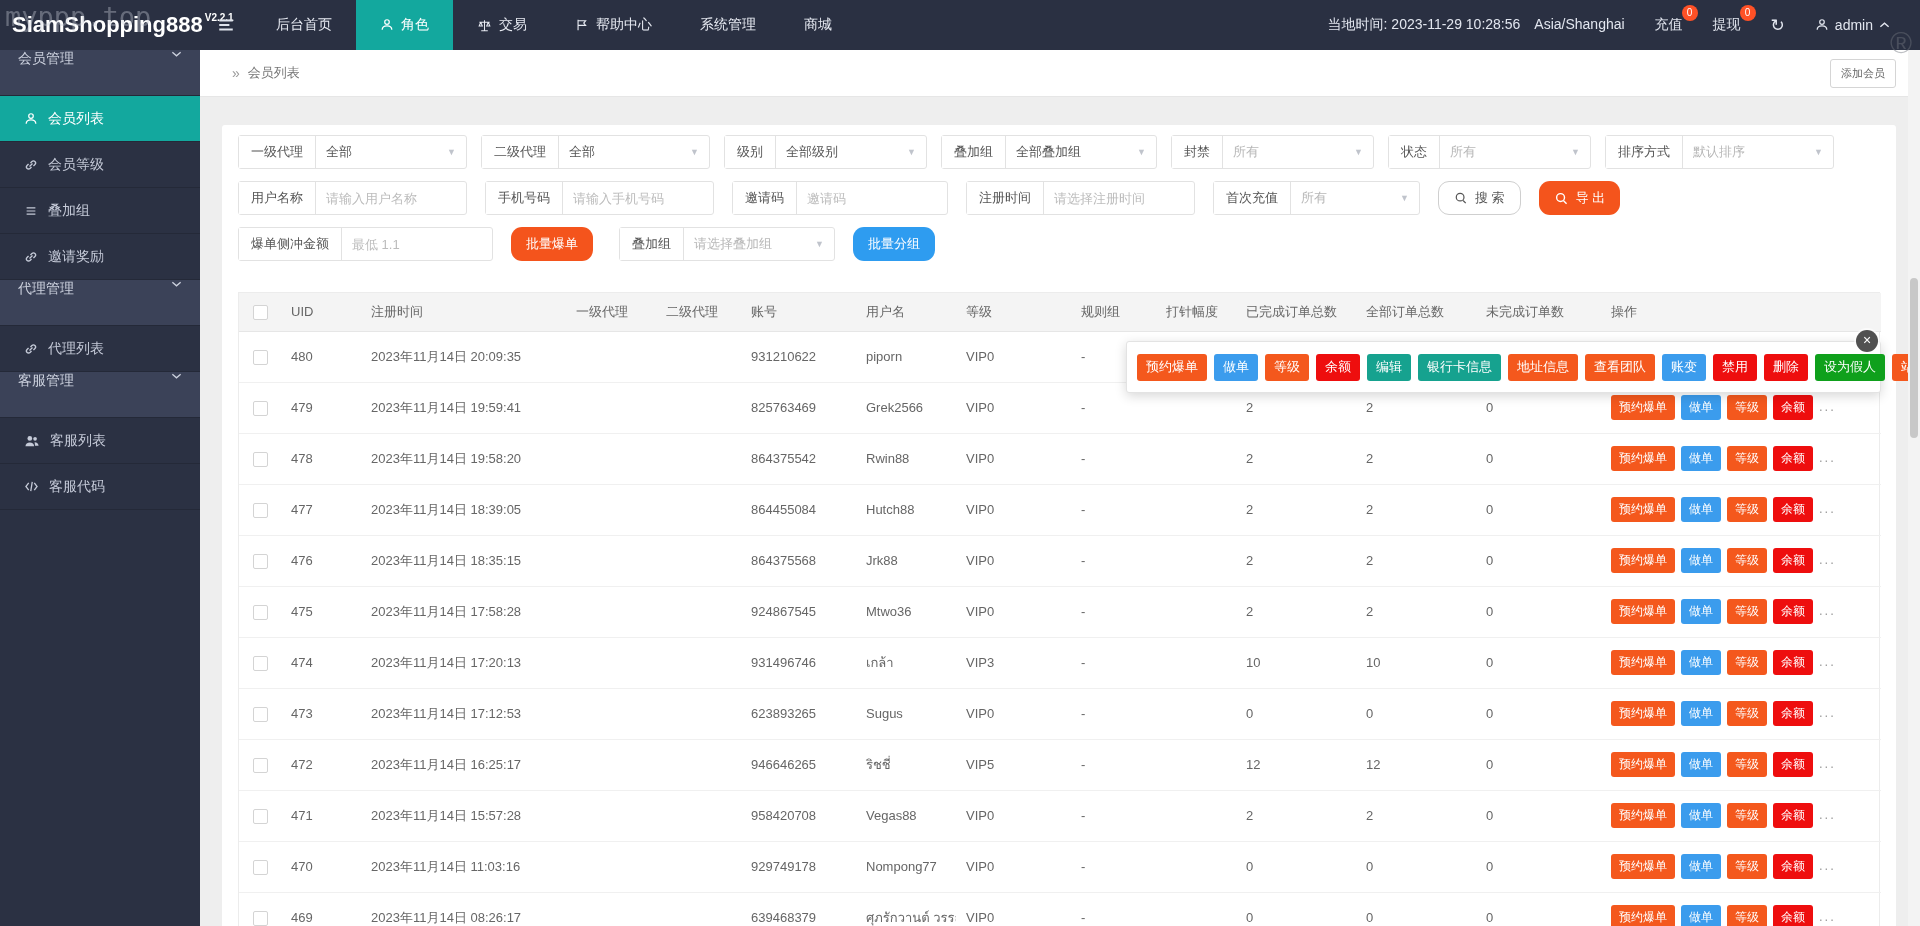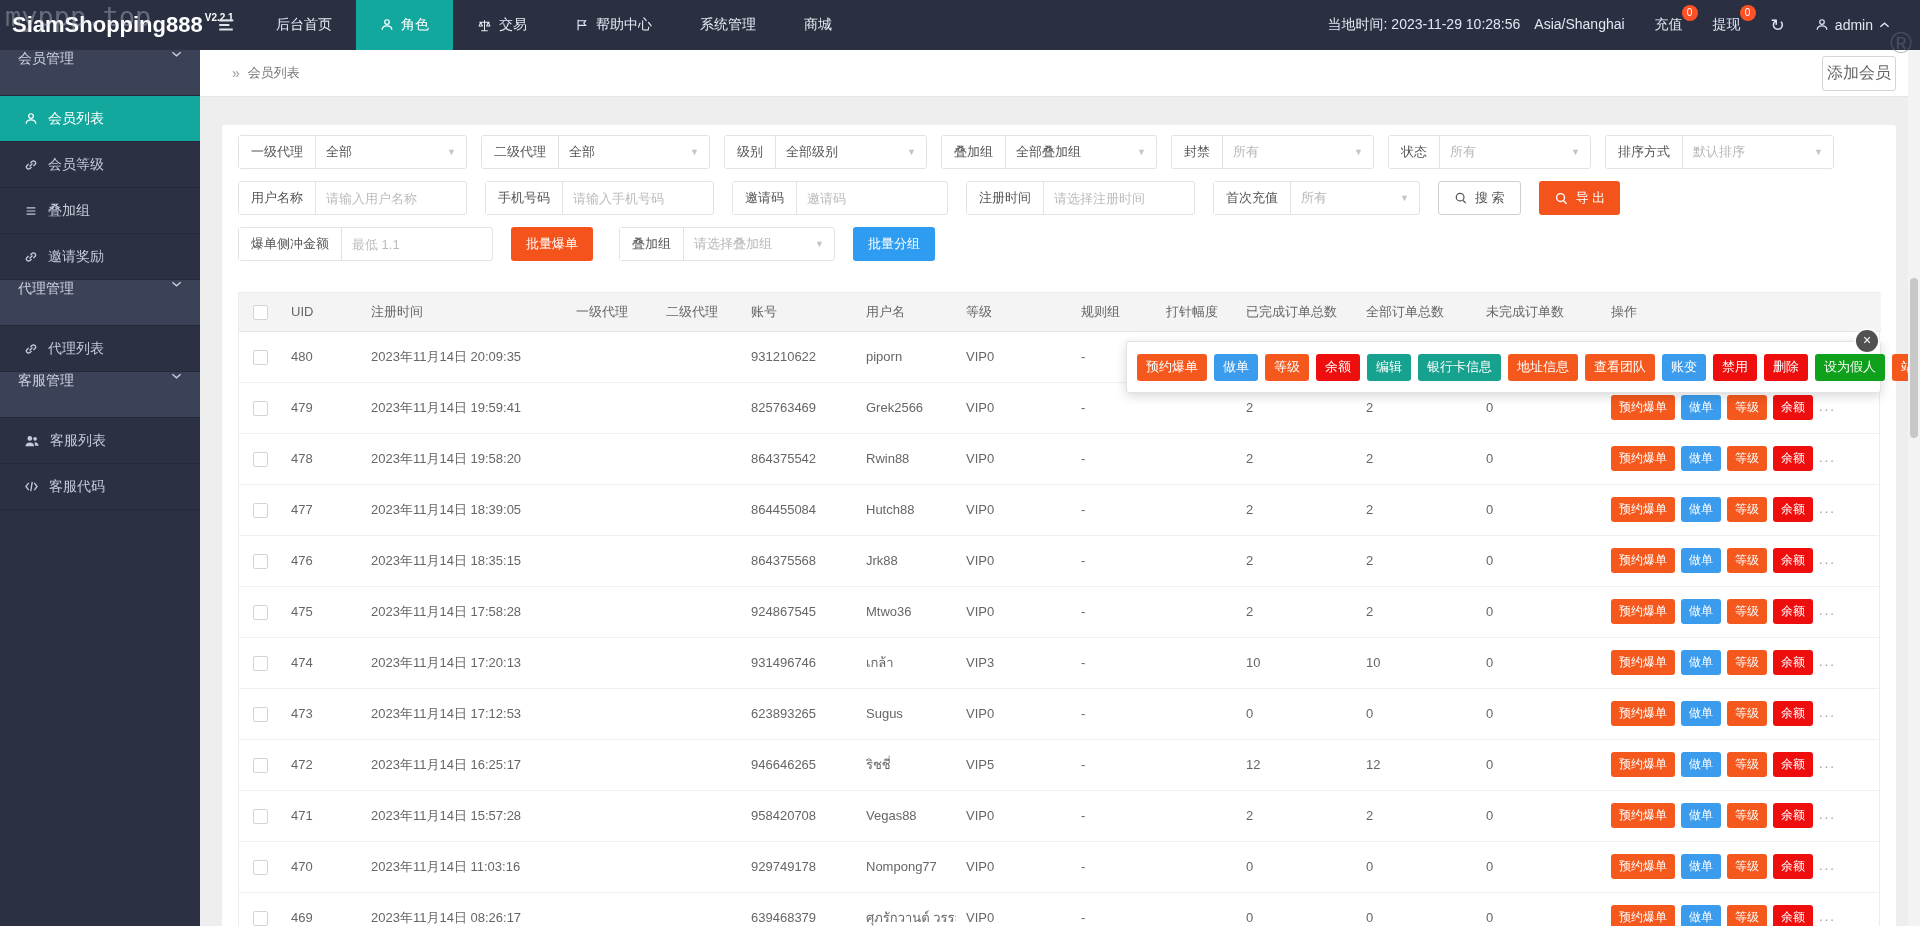--- a/index.html
+++ b/index.html
@@ -27,36 +27,36 @@
   .sidebar { position:absolute; top:50px; left:0; bottom:0; width:200px; background:#2b3143; z-index:10; }
   .side-group-header { height:46px; display:flex; align-items:flex-start; justify-content:space-between; padding:0 18px; background:#3b4258; color:#ccd1de; font-size:14px; border-bottom:1px solid #242938; cursor:pointer; }
   .side-item { height:46px; display:flex; align-items:center; gap:10px; padding:0 18px 0 24px; background:#2b3143; color:#c5cad8; font-size:14px; border-bottom:1px solid #242938; cursor:pointer; }
   .side-item.active { background:#13a89e; color:#fff; }
 
   
   .main { position:absolute; top:50px; left:200px; right:0; bottom:0; background:#eeeeee; }
   .breadcrumb-bar { height:47px; background:#fff; border-bottom:1px solid #e6e6e6; display:flex; align-items:center; padding:0 24px 0 32px; }
   .crumb { display:flex; align-items:center; gap:8px; font-size:13px; color:#777; }
   .crumb-arrow { color:#999; font-size:14px; }
-  .add-btn { margin-left:auto; background:#fff; border:1px solid #d5d5d5; border-radius:3px; color:#666; font-size:16px; padding:6px 4px; cursor:pointer; }
+  .add-btn { margin-left:auto; background:#fff; border:1px solid #d5d5d5; border-radius:3px; color:#666; font-size:11px; padding:6px 10px; cursor:pointer; }
   .content { padding:28px 24px 0 22px; }
   .card { background:#fff; border-radius:3px; padding:10px 16px 20px 16px; min-height:790px; position:relative; }
 
   
   .f-row { display:flex; align-items:center; gap:18px; margin-bottom:12px; }
   .f-row1 { gap:14px; }
   .f-group { display:flex; align-items:stretch; height:34px; border:1px solid #e2e2e2; border-radius:3px; background:#fff; flex:none; }
   .f-label { display:flex; align-items:center; padding:0 12px; font-size:13px; color:#555; border-right:1px solid #e2e2e2; white-space:nowrap; background:#fff; }
   .f-select { display:flex; align-items:center; justify-content:space-between; width:150px; padding:0 10px; font-size:13px; color:#555; cursor:pointer; }
   .f-select.narrow { width:128px; }
   .f-select .caret { color:#c0c4cc; font-size:9px; margin-left:6px; }
   .f-select .val.muted { color:#b7b7b7; }
   .f-input { width:150px; border:none; outline:none; padding:0 10px; font-size:13px; color:#555; background:transparent; }
   .f-input::placeholder { color:#bcbcbc; }
-  .btn { border:none; border-radius:3px; color:#fff; font-size:13px; height:34px; padding:0 15px; cursor:pointer; display:inline-flex; align-items:center; gap:7px; flex:none; white-space:nowrap; }
+  .btn { border:none; border-radius:11px; color:#fff; font-size:13px; height:34px; padding:0 15px; cursor:pointer; display:inline-flex; align-items:center; gap:7px; flex:none; white-space:nowrap; }
   .btn-plain { background:#fff; border:1px solid #cfcfcf; color:#555; }
   .btn-export { background:#f4541c; }
   .btn-burst { background:#f4541c; }
   .btn-bluebig { background:#2e9cf0; }
 
   
   .tbl-wrap { margin-top:31px; position:relative; border:1px solid #ececec; }
   table { width:100%; border-collapse:collapse; table-layout:fixed; }
   thead th { background:#f4f4f4; height:38px; font-weight:normal; font-size:13px; color:#666; text-align:left; padding:0 10px; border-bottom:1px solid #e6e6e6; white-space:nowrap; overflow:hidden; }
   thead th.cb-col, td.cb-col { text-align:center; padding:0; }

